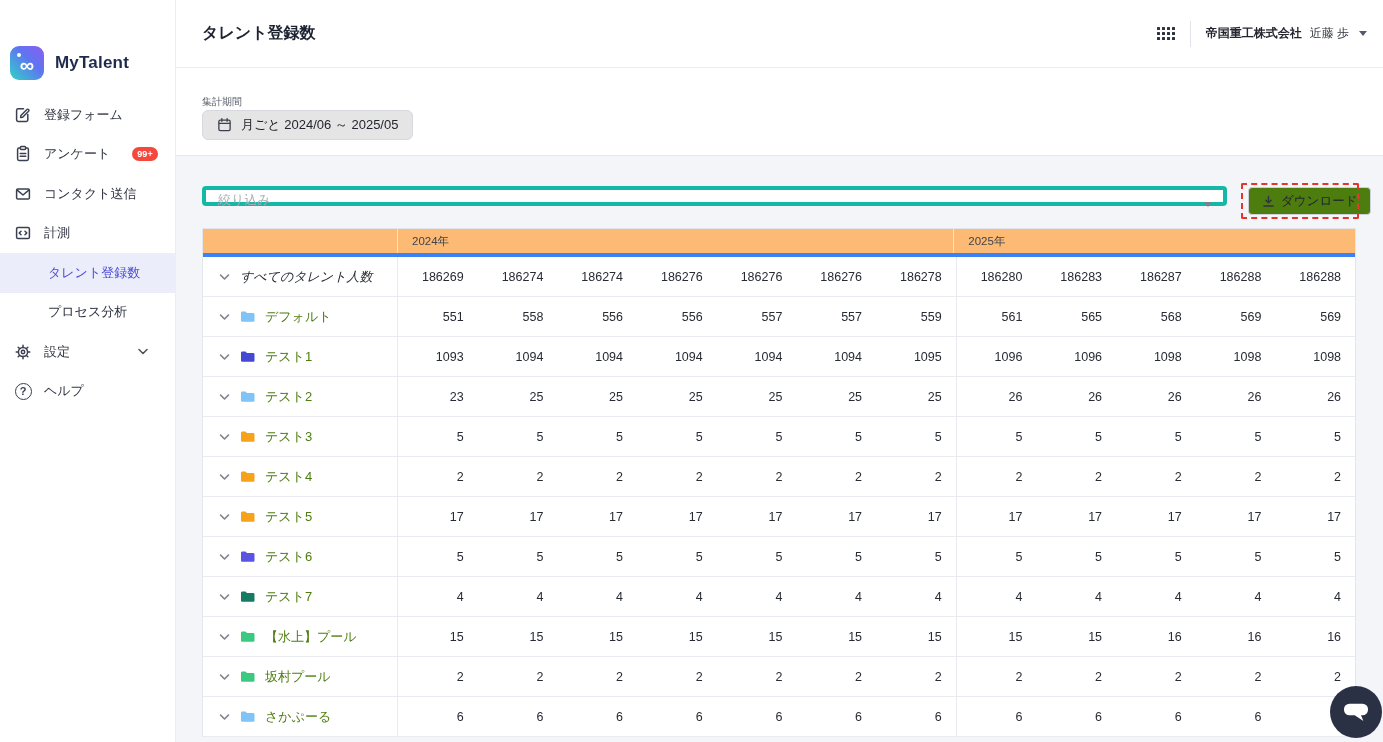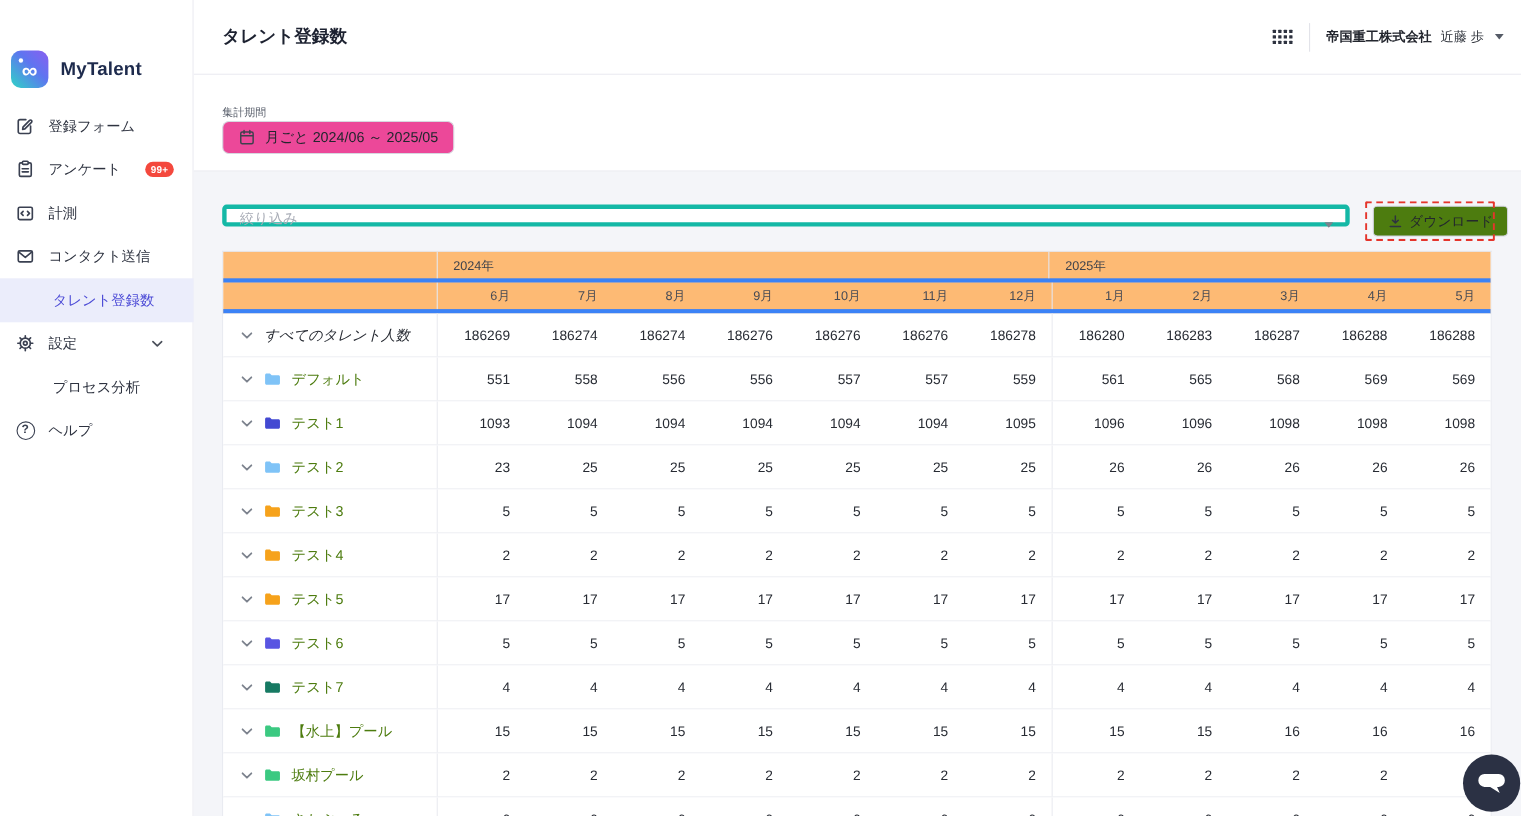--- a/index.html
+++ b/index.html
@@ -32,21 +32,21 @@
   .apps-grid i { background:#2e3340; border-radius:0.5px; }
   .v-div { width:1px; height:26px; background:#e2e3e9; }
   .account { display:flex; align-items:center; gap:8px; cursor:pointer; }
   .company { font-size:12px; font-weight:bold; color:#23262e; }
   .user { font-size:12px; color:#30343c; }
   .caret { width:0; height:0; border-left:4px solid transparent; border-right:4px solid transparent; border-top:5px solid #555b66; margin-left:2px; }
 
   
   .period { position:absolute; left:176px; top:68px; width:1207px; height:88px; background:#fff; border-bottom:1px solid #e7e8ef; z-index:1; }
   .period-label { position:absolute; left:26px; top:27px; font-size:10px; color:#595f6b; }
-  .period-btn { position:absolute; left:26px; top:42px; height:30px; display:flex; align-items:center; gap:9px; padding:0 14px; background:#ec4899; border:1px solid #d7d8e0; border-radius:6px; font-size:13px; color:#23262e; cursor:pointer; }
+  .period-btn { position:absolute; left:26px; top:42px; height:30px; display:flex; align-items:center; gap:9px; padding:0 14px; background:#e5e5e5; border:1px solid #d7d8e0; border-radius:6px; font-size:13px; color:#23262e; cursor:pointer; }
 
   
   .content { position:absolute; left:176px; top:156px; width:1207px; height:586px; background:#f4f5f9; overflow:hidden; }
   .filter-box { position:absolute; left:26px; top:30px; width:1025px; height:20px; background:#fff; border:4px solid #14b8a6; border-radius:4px; }
   .filter-box input { width:100%; height:100%; border:none; outline:none; background:transparent; font-size:13px; padding:0 30px 0 12px; color:#3a3f4a; font-family:inherit; }
   .filter-box input::placeholder { color:#a8acb6; }
   .filter-caret { position:absolute; right:11px; top:12px; width:0; height:0; border-left:4.5px solid transparent; border-right:4.5px solid transparent; border-top:5.5px solid #7c818c; cursor:pointer; }
   .download-btn { position:absolute; left:1072px; top:31px; height:28px; display:flex; align-items:center; gap:6px; padding:0 13px; background:#4d7c0f; border:1px solid #cfd1da; border-radius:4px; font-size:12.5px; color:#23262e; cursor:pointer; }
   .annotation { position:absolute; left:1065px; top:27px; width:118px; height:36px; border:2px dashed #e5352c; border-radius:2px; pointer-events:none; z-index:4; }
 
@@ -96,55 +96,55 @@
             <rect x="6.4" y="1.6" width="5.2" height="2.8" rx="0.8" fill="#fff"></rect>
             <path d="M6.2 8.4h5.6M6.2 11.2h5.6"></path>
           </svg>
         </span>
         <span>アンケート</span>
         <span class="nav-badge">99+</span>
       </div>
       <div class="nav-item">
         <span class="nicon">
           <svg width="18" height="18" viewBox="0 0 18 18" fill="none" stroke="#3a4051" stroke-width="1.5" stroke-linecap="round" stroke-linejoin="round">
+            <rect x="2.6" y="4" width="12.8" height="10" rx="1.3"></rect>
+            <path d="M3.2 5.2L9 10l5.8-4.8"></path>
+          </svg>
+        </span>
+        <span>コンタクト送信</span>
+      </div>
+      <div class="nav-item">
+        <span class="nicon">
+          <svg width="18" height="18" viewBox="0 0 18 18" fill="none" stroke="#3a4051" stroke-width="1.5" stroke-linecap="round" stroke-linejoin="round">
             <rect x="2.6" y="3.4" width="12.8" height="11.2" rx="1.4"></rect>
             <path d="M7 7.2L5.2 9 7 10.8M11 7.2L12.8 9 11 10.8"></path>
           </svg>
         </span>
         <span>計測</span>
       </div>
-      <div class="nav-item">
-        <span class="nicon">
-          <svg width="18" height="18" viewBox="0 0 18 18" fill="none" stroke="#3a4051" stroke-width="1.5" stroke-linecap="round" stroke-linejoin="round">
-            <rect x="2.6" y="4" width="12.8" height="10" rx="1.3"></rect>
-            <path d="M3.2 5.2L9 10l5.8-4.8"></path>
-          </svg>
-        </span>
-        <span>コンタクト送信</span>
-      </div>
       <div class="nav-item child active">
         <span>タレント登録数</span>
+      </div>
+      <div class="nav-item child">
+        <span>プロセス分析</span>
       </div>
       <div class="nav-item">
         <span class="nicon">
           <svg width="18" height="18" viewBox="0 0 18 18" fill="none" stroke="#3a4051" stroke-width="1.5" stroke-linecap="round" stroke-linejoin="round">
             <circle cx="9" cy="9" r="4.6"></circle>
             <circle cx="9" cy="9" r="1.7"></circle>
             <path d="M9 2.2v2.2M9 13.6v2.2M2.2 9h2.2M13.6 9h2.2M4.2 4.2l1.55 1.55M12.25 12.25l1.55 1.55M13.8 4.2l-1.55 1.55M5.75 12.25L4.2 13.8"></path>
           </svg>
         </span>
         <span>設定</span>
         <span class="nav-chev">
           <svg width="10" height="7" viewBox="0 0 10 7" fill="none" stroke="#4a4f5a" stroke-width="1.5" stroke-linecap="round" stroke-linejoin="round">
             <path d="M1 1.5l4 4 4-4"></path>
           </svg>
         </span>
-      </div>
-      <div class="nav-item child">
-        <span>プロセス分析</span>
       </div>
       <div class="nav-item">
         <span class="nicon">
           <span class="help-round">?</span>
         </span>
         <span>ヘルプ</span>
       </div>
     </div>
 </div>
 
@@ -203,35 +203,20 @@
     <span>ダウンロード</span>
   </button>
   <div class="annotation"></div>
 
   <div class="ttable">
       <div class="year-row">
         <div class="y-spacer"></div>
         <div class="y-cell" style="flex:7">2024年</div>
         <div class="y-cell ybord" style="flex:5">2025年</div>
       </div>
-      <div class="month-row">
-        <div class="m-spacer"></div>
-        <div class="m-cell">6月</div>
-        <div class="m-cell">7月</div>
-        <div class="m-cell">8月</div>
-        <div class="m-cell">9月</div>
-        <div class="m-cell">10月</div>
-        <div class="m-cell">11月</div>
-        <div class="m-cell">12月</div>
-        <div class="m-cell ybord">1月</div>
-        <div class="m-cell">2月</div>
-        <div class="m-cell">3月</div>
-        <div class="m-cell">4月</div>
-        <div class="m-cell">5月</div>
-      </div>
       <div class="data-row">
         <div class="label-cell">
           <span class="row-chev">
             <svg width="11" height="8" viewBox="0 0 11 8" fill="none" stroke="#7c828d" stroke-width="1.6" stroke-linecap="round" stroke-linejoin="round">
               <path d="M1.5 2l4 4 4-4"></path>
             </svg>
           </span>
           <span class="row-label total">すべてのタレント人数</span>
         </div>
         <div class="val-cell">186269</div>

